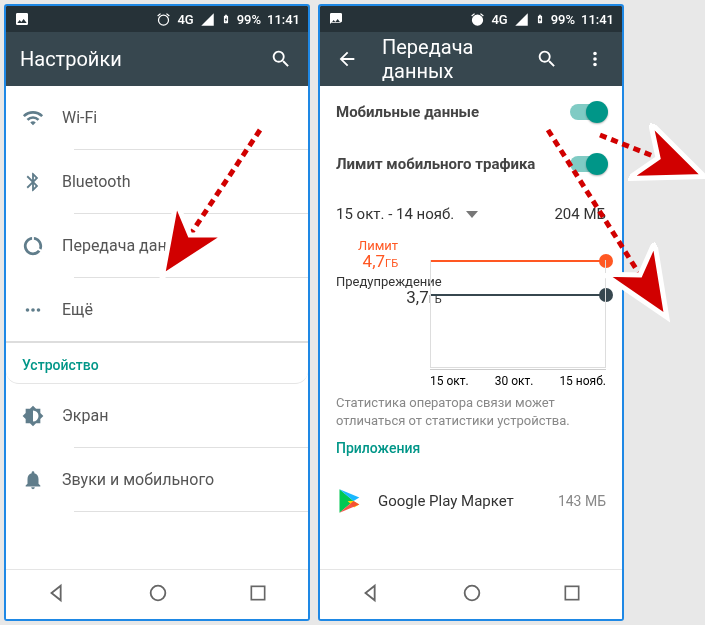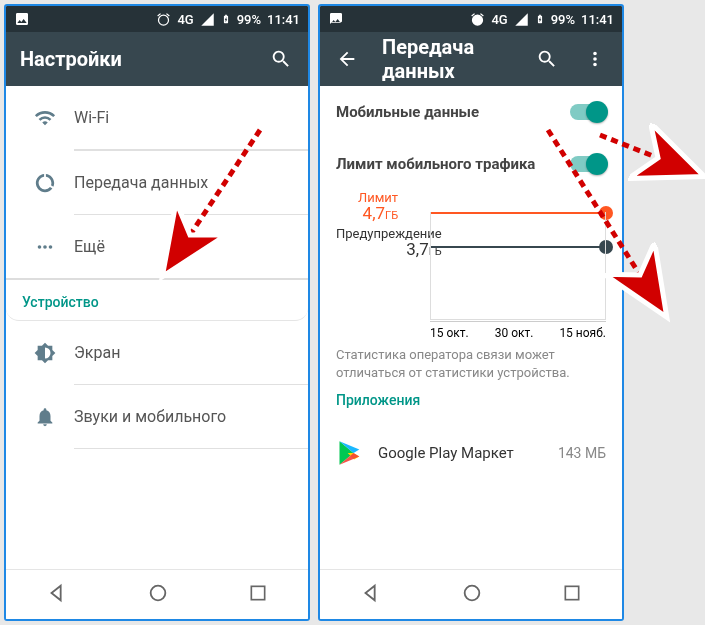--- a/index.html
+++ b/index.html
@@ -16,27 +16,27 @@
   }
   .statusbar .sb-left { display:flex; gap:4px; }
   .statusbar .sb-spacer { flex: 1; }
   .statusbar svg { fill: #fff; }
   .sb-txt { font-weight: 500; }
   
   .appbar {
     background: #37474f; color: #fff; height: 54px; display: flex; align-items: center;
     padding: 0 14px; gap: 22px;
   }
-  .appbar-title { font-size: 20px; font-weight: 700; flex: 1; }
+  .appbar-title { font-size: 20px; font-weight: 400; flex: 1; }
   .appbar .icon-btn { width: 26px; height: 26px; display:flex; align-items:center; justify-content:center; }
   .appbar svg { fill: #fff; }
   
   .list { flex: 1; overflow: hidden; background: #fff; }
   .row {
-    display: flex; align-items: center; height: 63px; padding: 0 16px; margin-left: 12px;
+    display: flex; align-items: center; height: 63px; padding: 0 16px;
   }
   .row .ricon { width: 40px; display:flex; justify-content:flex-start; color:#607d8b; }
   .row .ricon svg { fill: #607d8b; }
   .row-label { font-size: 16px; color: #555; font-weight: 400; }
   .divider { height: 1px; background: #e0e0e0; margin-left: 68px; }
   .thick-div { height: 2px; background: #ddd; }
   .section-head { font-size: 14px; font-weight: 500; color: #009688; padding: 14px 16px 10px; border-bottom: 1px solid #e5e5e5; border-radius: 13px; }
   
   .navbar {
     background: #fff; border-top: 1px solid #e5e5e5; height: 50px;
@@ -115,20 +115,28 @@
     <div class="list">
       <div class="row">
         <span class="ricon">
             <svg width="22" height="22" viewBox="0 0 24 24">
               <path d="M1 9l2 2c4.97-4.97 13.03-4.97 18 0l2-2C16.93 2.93 7.07 2.93 1 9zm8 8l3 3 3-3a4.24 4.24 0 0 0-6 0zm-4-4l2 2a7.07 7.07 0 0 1 10 0l2-2a9.9 9.9 0 0 0-14 0z"></path>
             </svg>
           </span>
         <span class="row-label">Wi-Fi</span>
       </div>
       <div class="divider"></div>
+      <div class="row">
+        <span class="ricon">
+            <svg width="22" height="22" viewBox="0 0 24 24">
+              <path d="M17.71 7.71L12 2h-1v7.59L6.41 5 5 6.41 10.59 12 5 17.59 6.41 19 11 14.41V22h1l5.71-5.71L13.41 12l4.3-4.29zM13 5.83l1.88 1.88L13 9.59V5.83zm1.88 10.46L13 18.17v-3.76l1.88 1.88z"></path>
+            </svg>
+          </span>
+        <span class="row-label">Bluetooth</span>
+      </div>
       <div class="divider"></div>
       <div class="row">
         <span class="ricon">
             <svg width="22" height="22" viewBox="0 0 24 24">
               <path d="M13 2.05v3.03c3.39.49 6 3.39 6 6.92 0 .9-.18 1.75-.48 2.54l2.6 1.53A9.96 9.96 0 0 0 22 12c0-5.18-3.95-9.45-9-9.95zM12 19a7 7 0 0 1-7-7c0-3.53 2.61-6.43 6-6.92V2.05C5.94 2.55 2 6.81 2 12c0 5.52 4.47 10 9.99 10 3.31 0 6.24-1.61 8.06-4.09l-2.6-1.53A6.95 6.95 0 0 1 12 19z"></path>
             </svg>
           </span>
         <span class="row-label">Передача данных</span>
       </div>
       <div class="divider"></div>
@@ -217,20 +225,27 @@
     </div>
 
     <div class="content">
       <div class="ctrl-row">
         <span class="lbl">Мобильные данные</span>
         <span class="switch"></span>
       </div>
       <div class="ctrl-row">
         <span class="lbl">Лимит мобильного трафика</span>
         <span class="switch"></span>
+      </div>
+      <div class="period-row">
+        <span class="period-left">
+          <span>15 окт. - 14 нояб.</span>
+          <span class="chevd"></span>
+        </span>
+        <span>204 МБ</span>
       </div>
 
       <div class="chart">
         <div class="chart-lbl limit">
           <span>Лимит</span><br>
           <span class="big"><span>4,7</span><span class="sm">ГБ</span></span>
         </div>
         <div class="chart-lbl warn">
           <span>Предупреждение</span><br>
           <span class="big"><span>3,7</span><span class="sm">ГБ</span></span>

